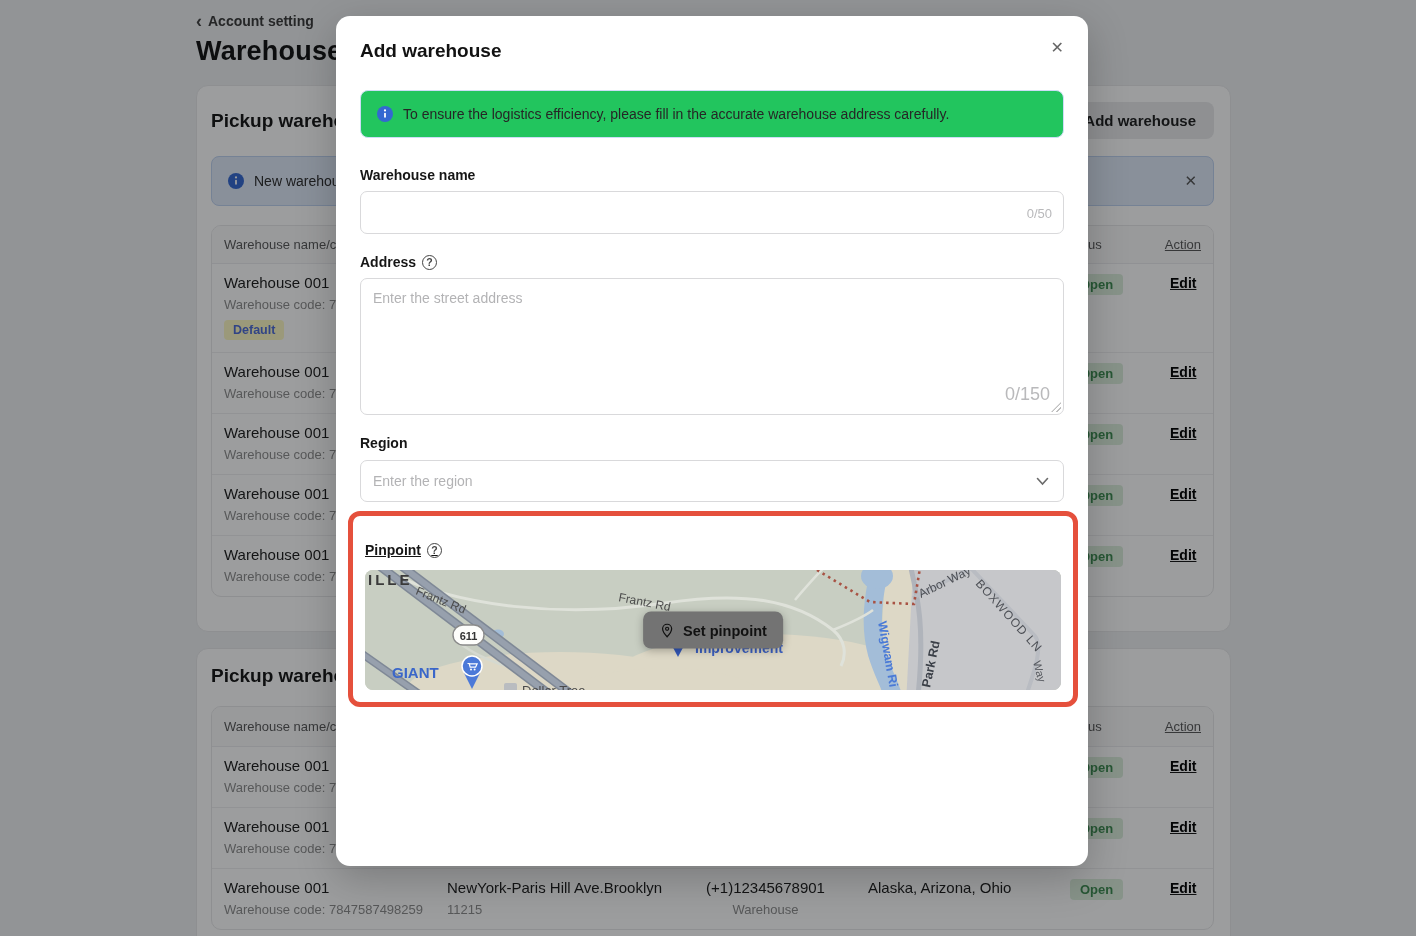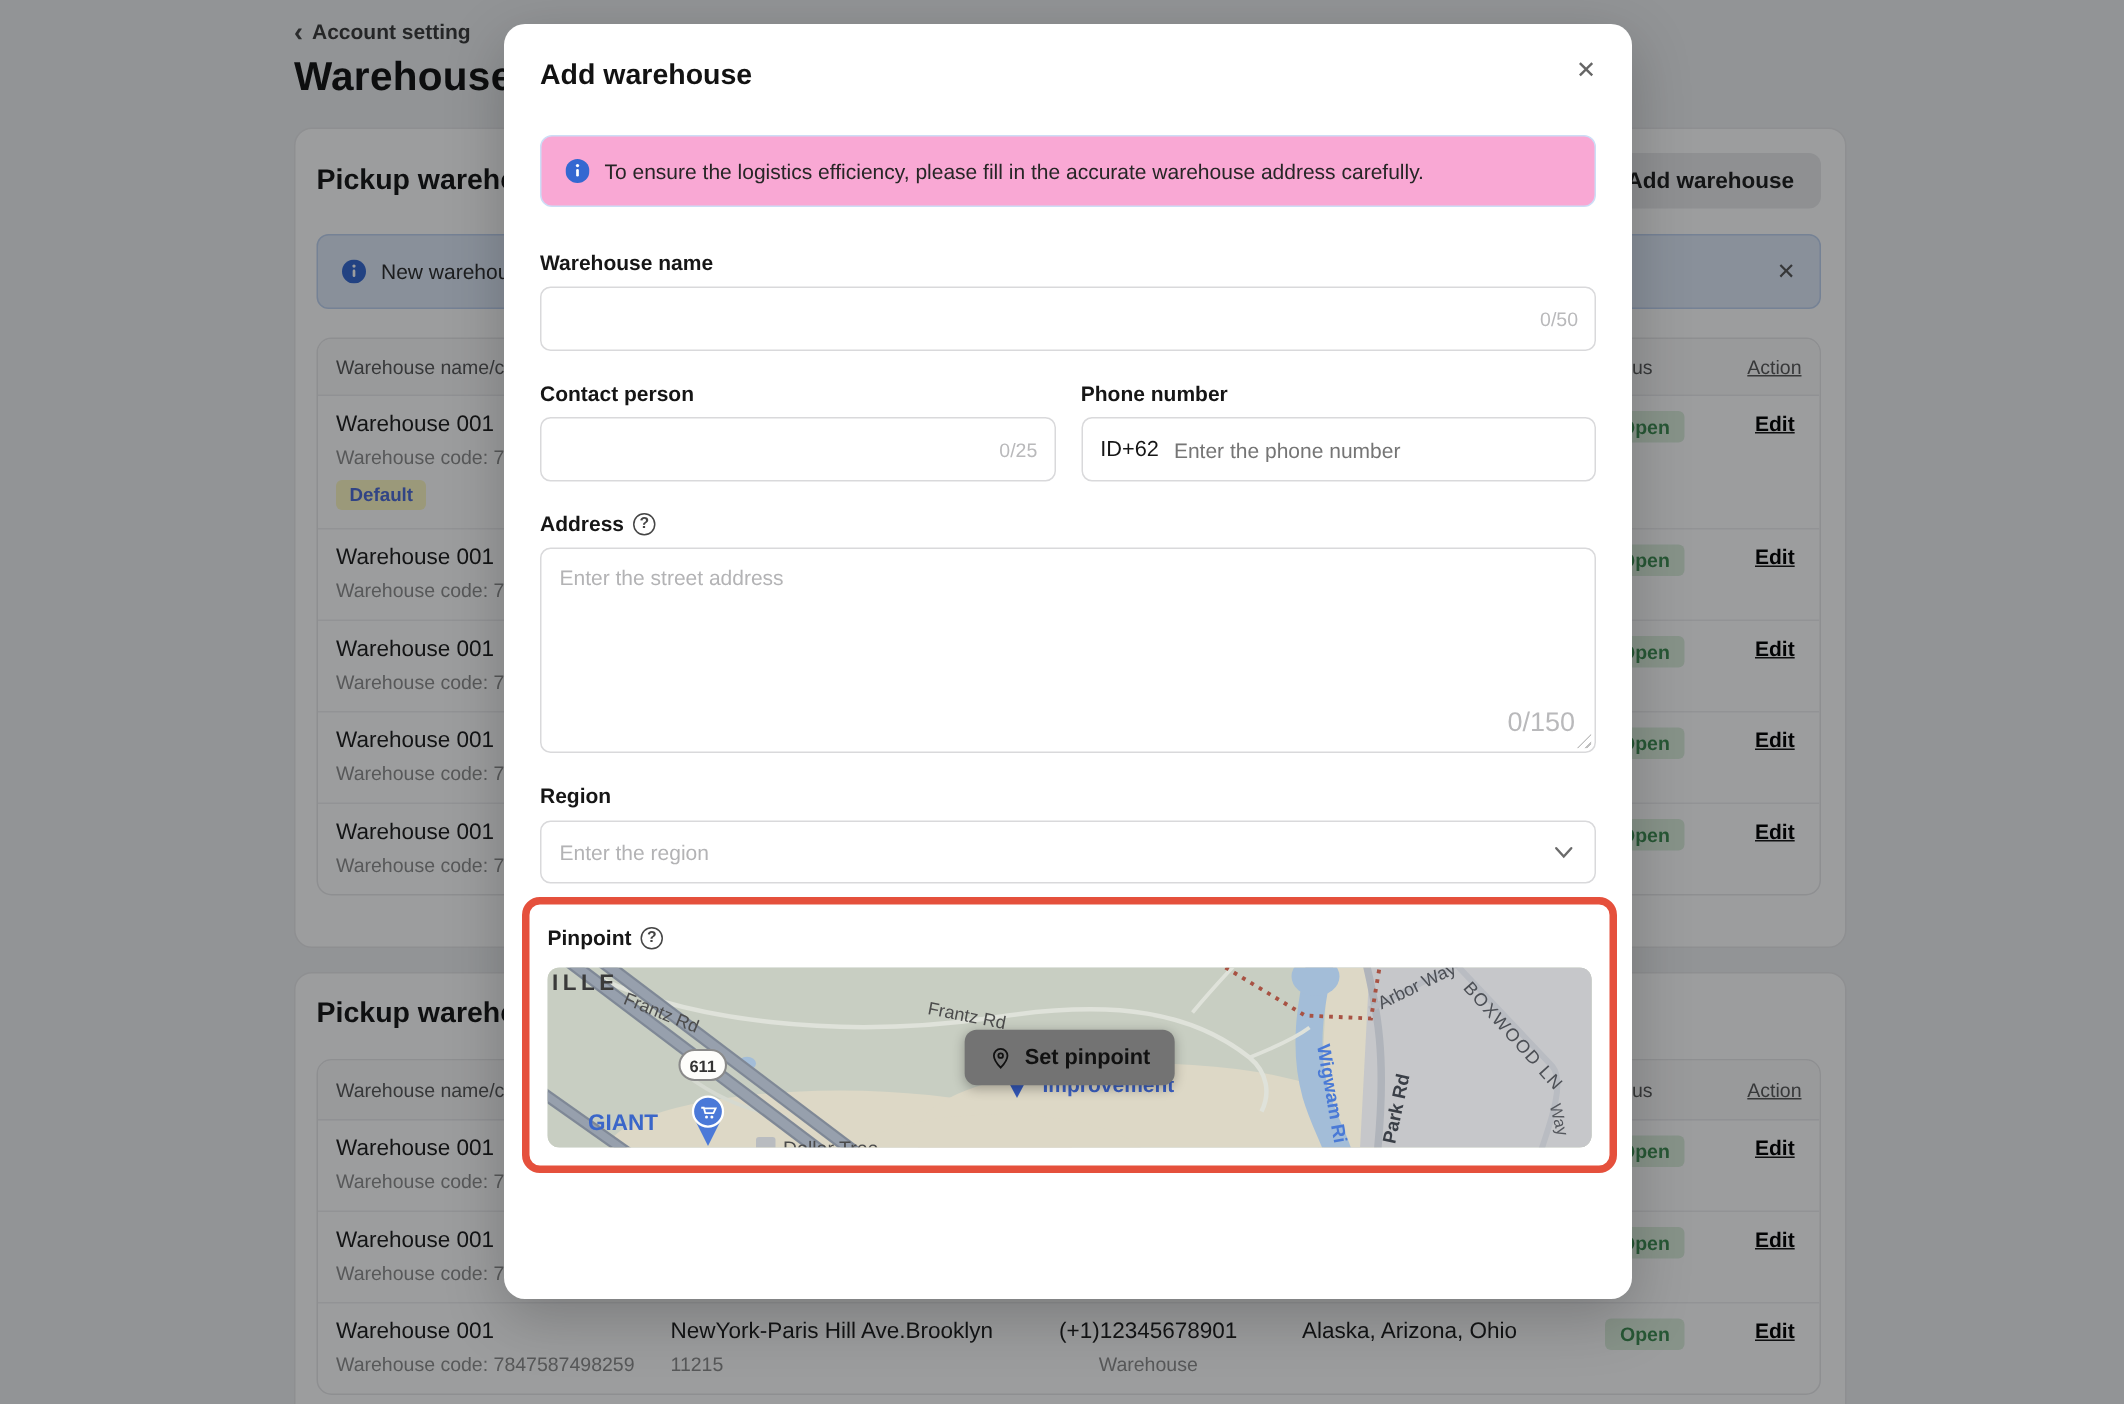--- a/index.html
+++ b/index.html
@@ -45,42 +45,42 @@
   .badge-default { display:inline-block; margin-top:8px; background:#fef9c3; color:#4e6bd6; font-size:12.5px; font-weight:600; border-radius:4px; padding:3px 9px; }
   .badge-open { display:inline-block; background:#dcefdd; color:#3d8b50; font-size:13px; font-weight:600; border-radius:4px; padding:3px 10px; }
   .link-edit { font-size:14px; font-weight:700; color:#000000; cursor:pointer; text-decoration:none; }
 
   
   .overlay { position:absolute; inset:0; background:rgba(8,10,12,.40); z-index:10; }
   .modal { position:absolute; left:336px; top:16px; width:752px; height:850px; background:#fff; border-radius:14px; z-index:20; box-shadow:0 12px 40px rgba(0,0,0,.22); padding:24px 24px 22px; }
   .modal-head { display:flex; justify-content:space-between; align-items:flex-start; }
   .modal-title { font-size:19px; font-weight:800; color:#121212; }
   .modal-x { background:none; border:none; font-size:16px; color:#666; cursor:pointer; line-height:16px; font-family:inherit; }
-  .notice { margin-top:28px; height:48px; background:#f9a8d4; border:1px solid #cdddf6; border-radius:8px; display:flex; align-items:center; gap:10px; padding:0 16px; font-size:14px; color:#262626; }
+  .notice { margin-top:28px; height:48px; background:#22c55e; border:1px solid #cdddf6; border-radius:8px; display:flex; align-items:center; gap:10px; padding:0 16px; font-size:14px; color:#262626; }
   .icon-info { width:16px; height:16px; flex:0 0 16px; }
   .field-label { margin-top:20px; font-size:14px; font-weight:700; color:#161616; display:flex; align-items:center; gap:6px; }
   .field-label.first { margin-top:29px; }
   .help-circ { width:15px; height:15px; border:1.4px solid #454545; border-radius:50%; font-size:10.5px; font-weight:700; color:#454545; display:inline-flex; align-items:center; justify-content:center; cursor:pointer; }
   .inp-wrap { position:relative; margin-top:8px; }
   .inp { width:100%; height:43px; border:1px solid #d9d9db; border-radius:7px; padding:0 58px 0 12px; font-size:14px; color:#1a1a1a; font-family:inherit; outline:none; background:#fff; }
   .inp::placeholder, .ta::placeholder { color:#b3b3b5; }
   .counter { position:absolute; right:12px; top:50%; transform:translateY(-50%); font-size:13px; color:#b9b9bb; }
   .two-col { display:flex; gap:17px; }
   .two-col > div { flex:1; min-width:0; }
   .phone-box { margin-top:8px; height:43px; border:1px solid #d9d9db; border-radius:7px; display:flex; align-items:center; padding:0 12px; gap:10px; }
   .phone-prefix { font-size:14.5px; color:#161616; white-space:nowrap; }
   .phone-box input { border:none; outline:none; flex:1; font-size:14px; font-family:inherit; color:#1a1a1a; min-width:0; }
   .ta-wrap { position:relative; margin-top:8px; }
   .ta { width:100%; height:137px; border:1px solid #d9d9db; border-radius:7px; padding:11px 12px; font-size:14px; font-family:inherit; resize:none; outline:none; display:block; }
   .ta-counter { position:absolute; right:14px; bottom:10px; font-size:18px; color:#b9b9bb; }
   .ta-grip { position:absolute; right:3px; bottom:3px; width:10px; height:10px; background:repeating-linear-gradient(135deg, transparent 0 2.5px, #bfbfbf 2.5px 4px); clip-path:polygon(100% 0, 100% 100%, 0 100%); }
   .select-box { margin-top:9px; height:42px; border:1px solid #d9d9db; border-radius:7px; display:flex; align-items:center; padding:0 14px 0 12px; cursor:pointer; }
   .select-box .ph { flex:1; font-size:14px; color:#b3b3b5; }
 
-  .pin-box { margin-top:9px; margin-left:-12px; margin-right:-14px; border:5px solid #e5503c; border-radius:12px; padding:14px 12px 12px; }
+  .pin-box { margin-top:9px; margin-left:-12px; margin-right:-14px; border:5px solid #e5503c; border-radius:12px; padding:26px 12px 12px;text-decoration:underline; }
   .map { position:relative; margin-top:12px; height:120px; border-radius:8px; overflow:hidden; background:#c8cec2; cursor:grab; }
   .map svg.base { position:absolute; inset:0; }
   .btn-setpin { position:absolute; left:50%; top:50%; transform:translate(-50%,-50%); background:#737373; border:none; border-radius:8px; height:37px; padding:0 16px; display:flex; align-items:center; gap:8px; font-size:14.5px; font-weight:700; color:#111; font-family:inherit; cursor:pointer; box-shadow:0 2px 8px rgba(0,0,0,.28); }
 
   .modal-footer { margin-top:10px; display:flex; justify-content:flex-end; gap:10px; }
   .btn-cancel { width:86px; height:40px; background:#f1f1f2; border:none; border-radius:8px; font-size:15px; font-weight:700; color:#161616; font-family:inherit; cursor:pointer; }
   .btn-save { width:79px; height:40px; background:#bcd8d2; border:none; border-radius:8px; font-size:15px; font-weight:700; color:#f4faf8; font-family:inherit; cursor:not-allowed; }
 </style>
 </head>
 <body>
@@ -249,40 +249,20 @@
   </div>
 
   <div class="field-label first">
     <span>Warehouse name</span>
   </div>
   <div class="inp-wrap">
     <input class="inp" type="text" style="">
     <span class="counter">0/50</span>
   </div>
 
-  <div class="two-col">
-    <div>
-      <div class="field-label">
-        <span>Contact person</span>
-      </div>
-      <div class="inp-wrap">
-        <input class="inp" type="text" style="">
-        <span class="counter">0/25</span>
-      </div>
-    </div>
-    <div>
-      <div class="field-label">
-        <span>Phone number</span>
-      </div>
-      <div class="phone-box">
-        <span class="phone-prefix">ID+62</span>
-        <input type="text" placeholder="Enter the phone number" style="">
-      </div>
-    </div>
-  </div>
 
   <div class="field-label">
     <span>Address</span>
     <span class="help-circ">?</span>
   </div>
   <div class="ta-wrap">
     <textarea class="ta" placeholder="Enter the street address" style=""></textarea>
     <span class="ta-counter">0/150</span>
     <span class="ta-grip"></span>
   </div>

